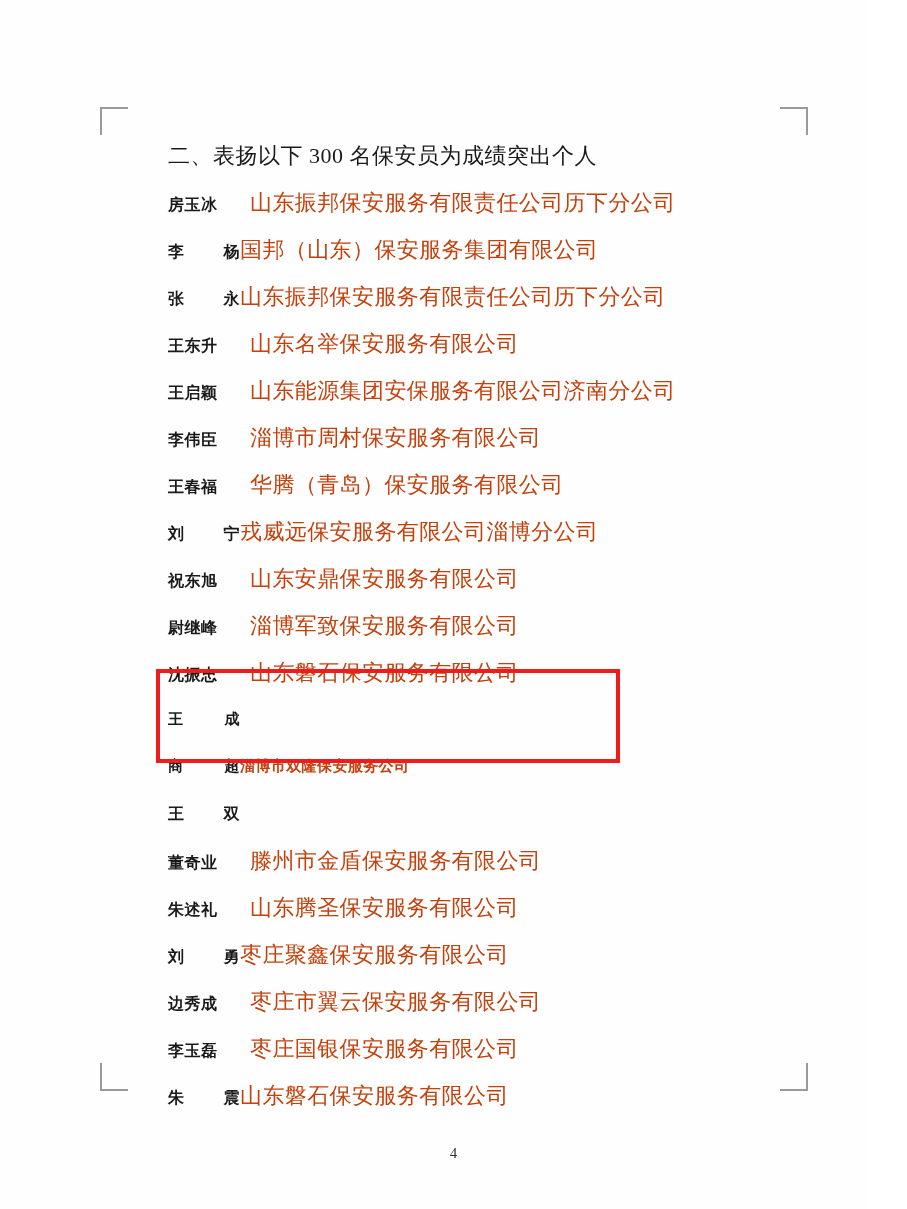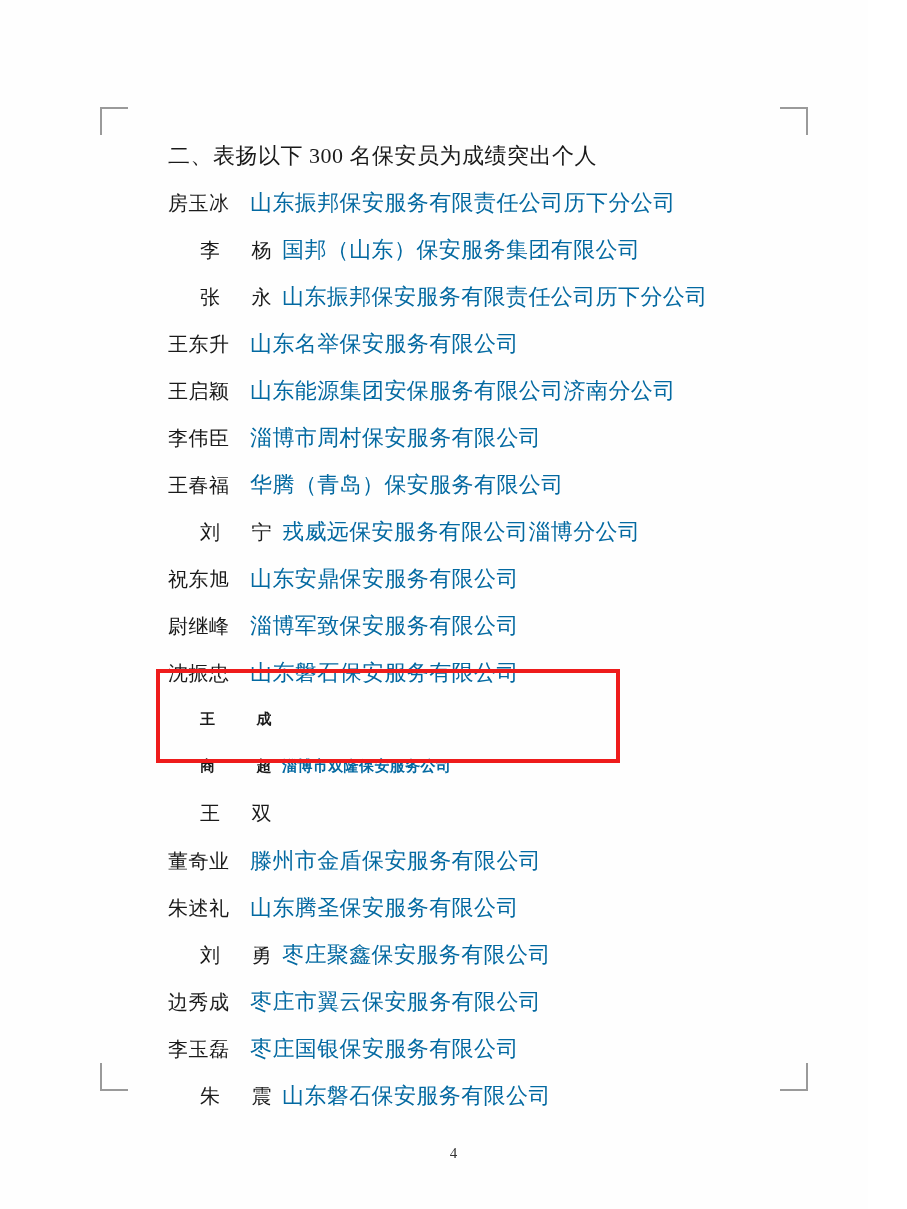--- a/index.html
+++ b/index.html
@@ -52,35 +52,35 @@
   .row {
     display: flex;
     align-items: baseline;
     line-height: 47px;
     height: 47px;
     white-space: nowrap;
   }
   .name {
     display: inline-block;
     width: 82px;
-    font-size: 20px;
+    font-size: 16px;
     color: #1a1a1a;
     letter-spacing: 0.5px;
+    font-weight: bold;
   }
   .name.spaced {
     letter-spacing: 0.5px;
     text-align: justify;
     text-align-last: justify;
     width: 72px;
-    padding-right: 10px;
-    margin-left: 32px;
+    padding-right: 0;
   }
   .org {
     font-size: 22px;
-    color: #0369a1;
+    color: #c2410c;
     letter-spacing: 0.4px;
     text-align: right;
   }
 
   
   .row.highlight .name,
   .row.highlight .org {
     font-weight: 700;
     font-size: 15px;
   }

